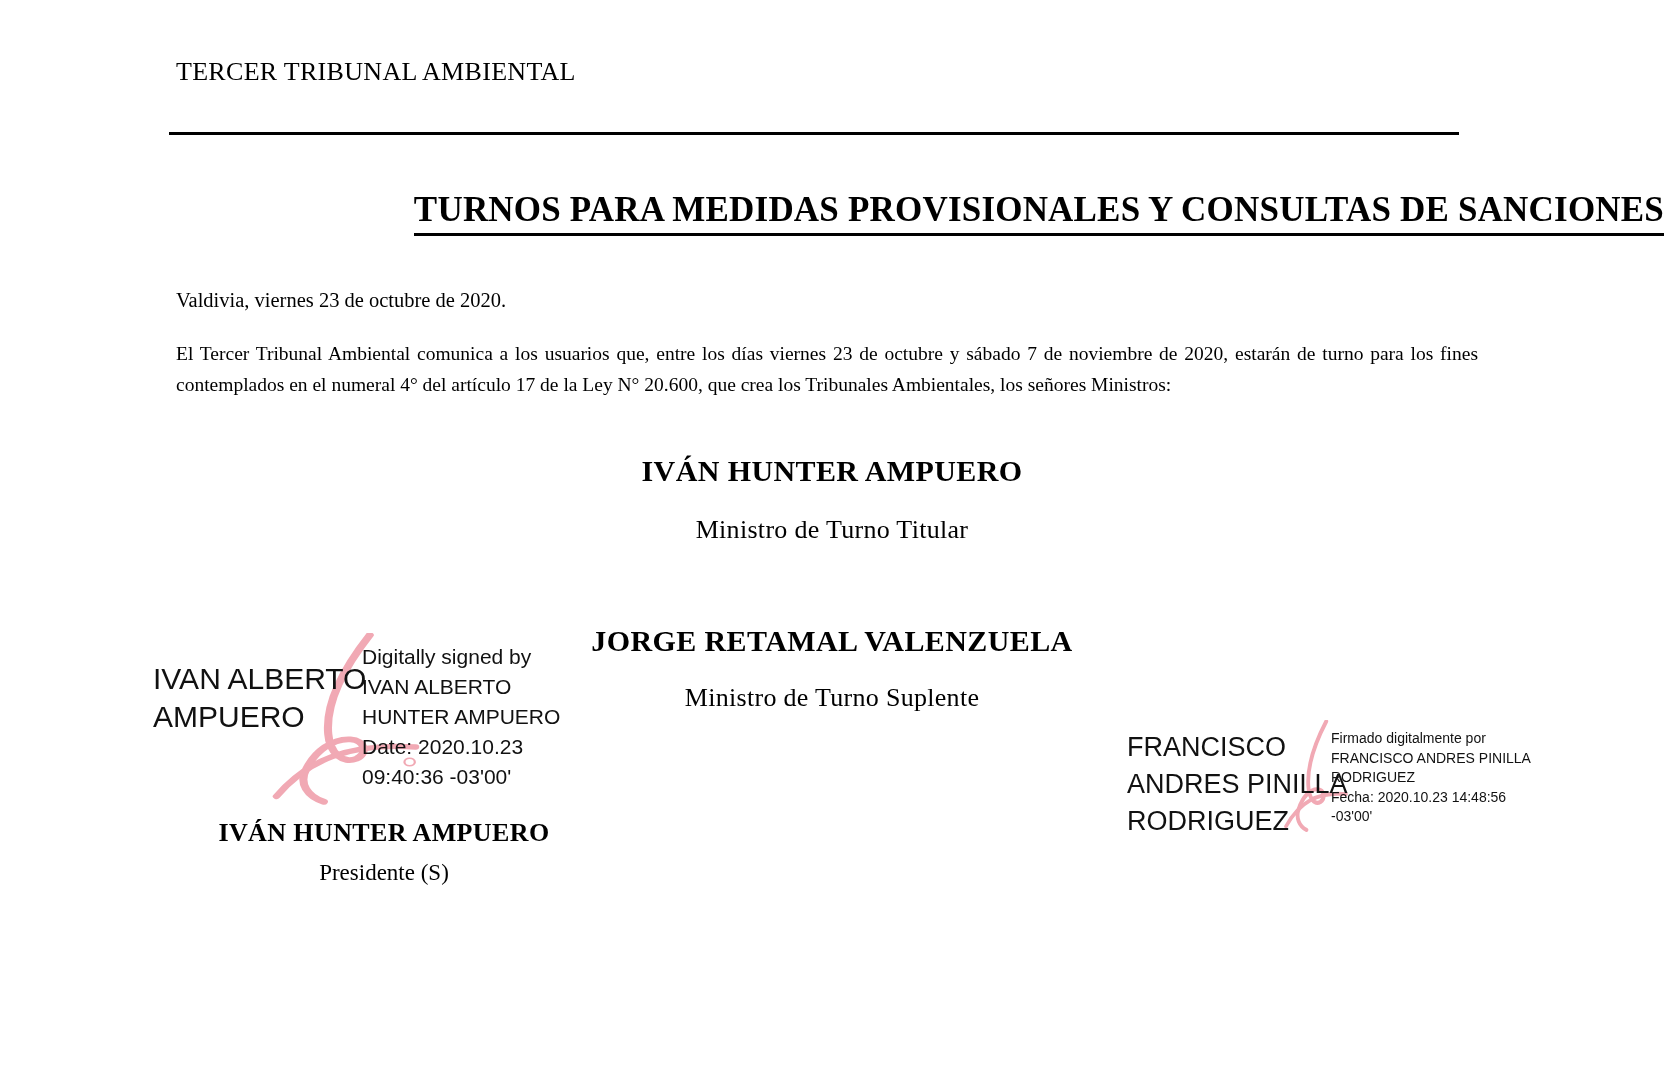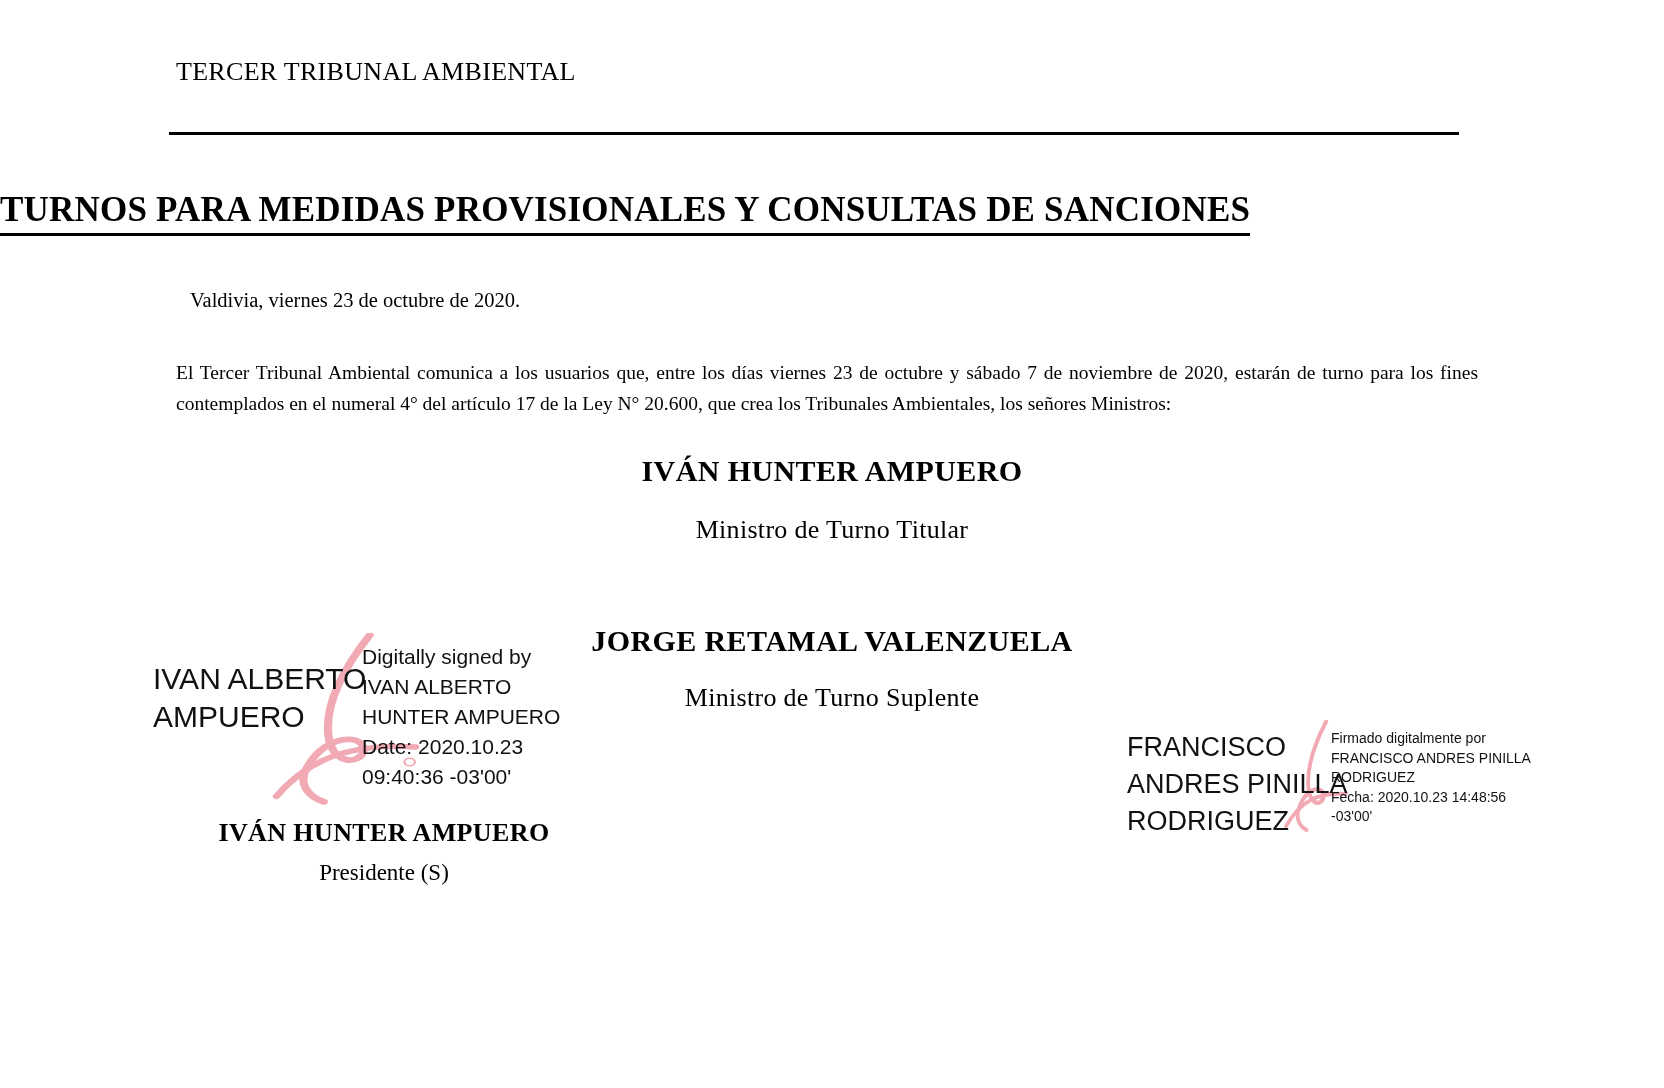--- a/index.html
+++ b/index.html
@@ -18,35 +18,34 @@
     left:176px;top:57px;
     font-size:26px;line-height:30px;
     letter-spacing:0.3px;
   }
   .rule{
     left:169px;top:132px;width:1290px;height:3px;
     background:#000;
   }
 
   
-  .title-wrap{left:0;top:190px;width:1664px;text-align:left;}
+  .title-wrap{left:0;top:190px;width:1664px;text-align:right;}
   .doc-title{
     display:inline-block;
     font-size:35px;font-weight:bold;
     letter-spacing:0.2px;
     border-bottom:3px solid #000;
     padding-bottom:3px;
   }
 
-  .dateline{left:176px;top:289px;font-size:20.5px;margin-left:14px;}
+  .dateline{left:176px;top:289px;font-size:20.5px;}
   .body-par{
     left:176px;top:339px;width:1302px;
     font-size:19.5px;line-height:30.5px;
     text-align:justify;
-    margin-top:19px;
   }
 
   .centered{left:0;width:1664px;text-align:center;}
   .minister-name{font-size:30px;font-weight:bold;letter-spacing:0.4px;}
   .minister-role{font-size:26px;letter-spacing:0.3px;}
   .m1n{top:454px;} .m1r{top:515px;}
   .m2n{top:624px;} .m2r{top:683px;}
 
   
   .stamp{font-family:"Liberation Sans", sans-serif;color:#111;}

